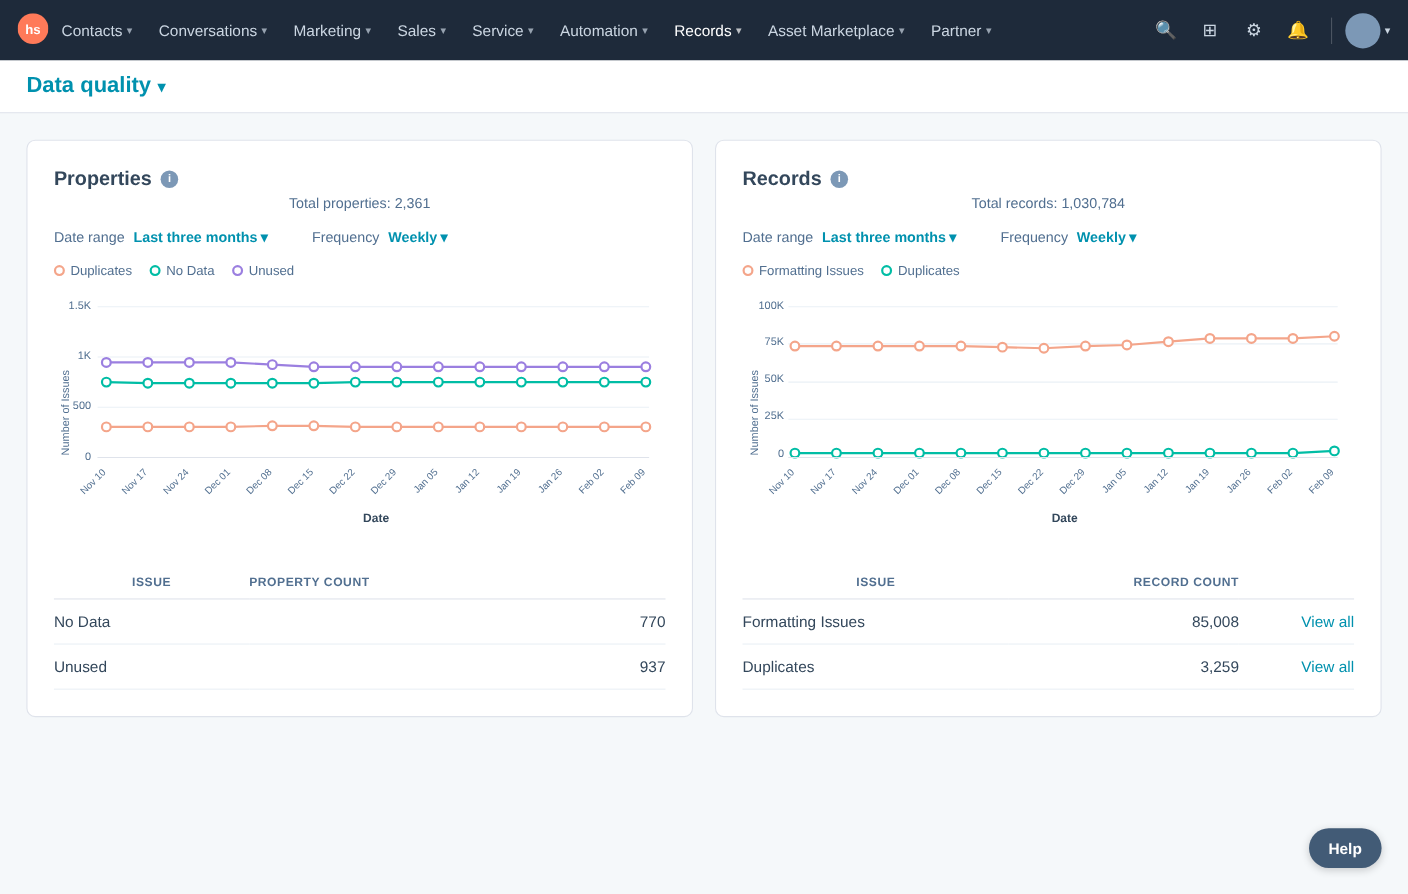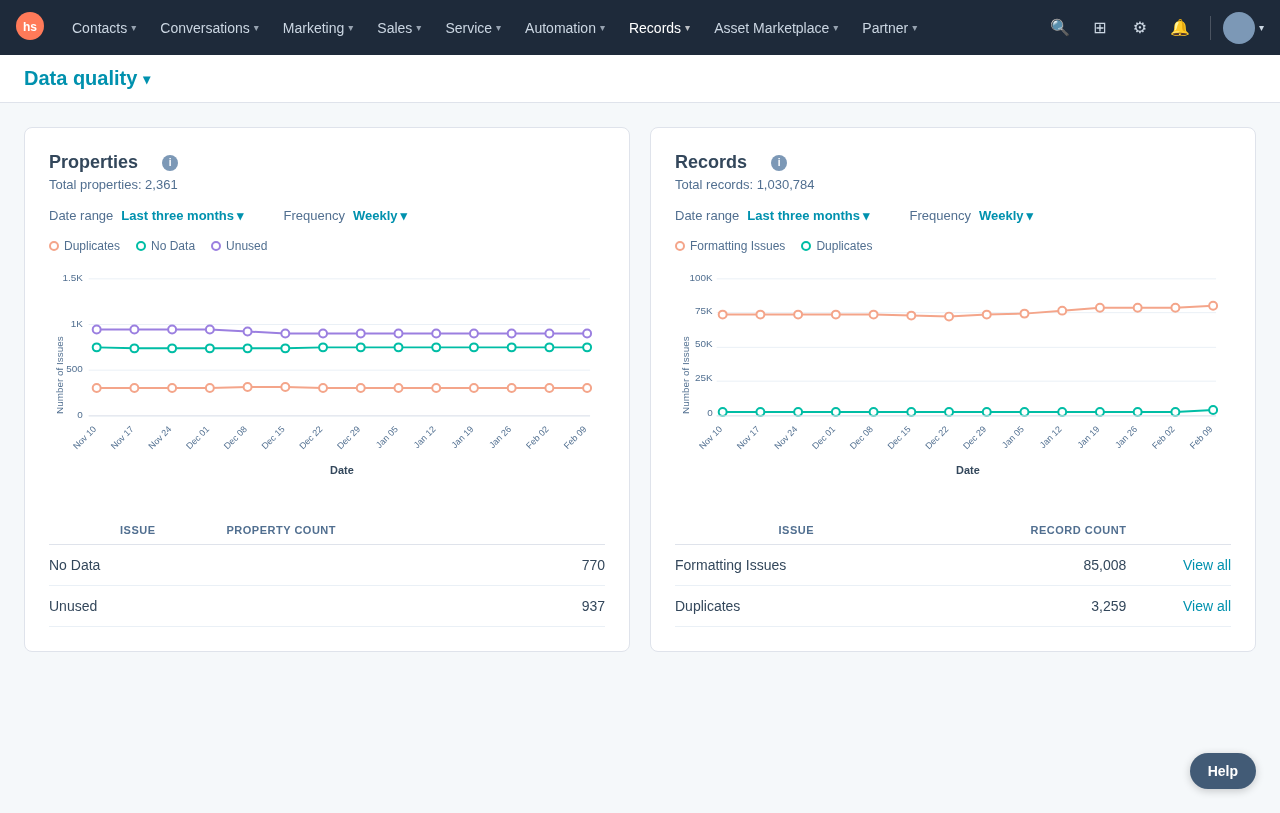--- a/index.html
+++ b/index.html
@@ -6,21 +6,21 @@
     body { font-family: -apple-system, BlinkMacSystemFont, 'Segoe UI', Helvetica, Arial, sans-serif; background: #f5f8fa; font-size: 14px; color: #33475b; }
 
     
     .topnav {
       background: #1a1a2e;
       background: #2d2d3a;
       background: #33475b;
       display: flex; align-items: center; height: 55px; padding: 0 16px; gap: 0;
     }
     .topnav { background: #1e2a3a; }
-    .nav-logo { margin-right: 16px; }
+    .nav-logo { }
     .nav-logo svg { width: 28px; height: 28px; }
     .nav-item {
       color: #cbd6e2; font-size: 14px; padding: 0 12px; height: 41px;
       display: flex; align-items: center; gap: 4px; cursor: pointer; white-space: nowrap;
       text-decoration: none;
     }
     .nav-item.active { color: #fff; }
     .nav-item .chevron { font-size: 10px; opacity: 0.7; }
     .nav-spacer { flex: 1; }
     .nav-icons { display: flex; align-items: center; gap: 4px; }
@@ -47,22 +47,22 @@
 
     
     .main-content { padding: 24px; display: flex; gap: 20px; }
 
     
     .card {
       background: #fff; border: 1px solid #dfe3eb; border-radius: 8px;
       padding: 24px; flex: 1;
     }
 
-    .card-title { font-size: 18px; font-weight: 700; color: #33475b; display: flex; align-items: center; gap: 24px; margin-bottom: 4px; }
-    .card-subtitle { font-size: 13px; color: #516f90; margin-bottom: 16px; }
+    .card-title { font-size: 18px; font-weight: 700; color: #33475b; display: flex; align-items: center; gap: 8px; margin-bottom: 4px; }
+    .card-subtitle { font-size: 13px; color: #516f90; margin-bottom: 16px; text-align: center; }
     .info-icon {
       width: 16px; height: 16px; border-radius: 50%; background: #7c98b6;
       color: #fff; font-size: 10px; display: inline-flex; align-items: center; justify-content: center; cursor: pointer; font-weight: 700;
     }
 
     
     .filters-row { display: flex; align-items: center; gap: 8px; margin-bottom: 16px; font-size: 13px; color: #516f90; }
     .filter-label { color: #516f90; }
     .filter-value {
       color: #0091ae; font-weight: 600; display: flex; align-items: center; gap: 3px; cursor: pointer;

